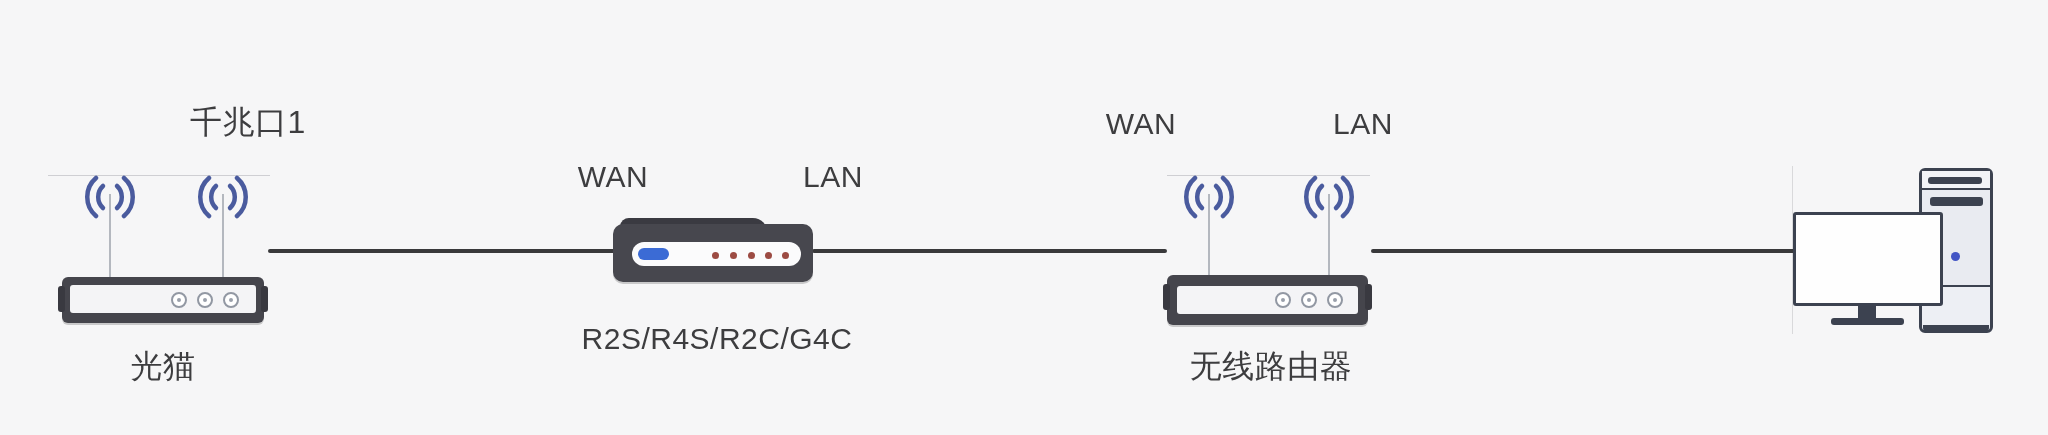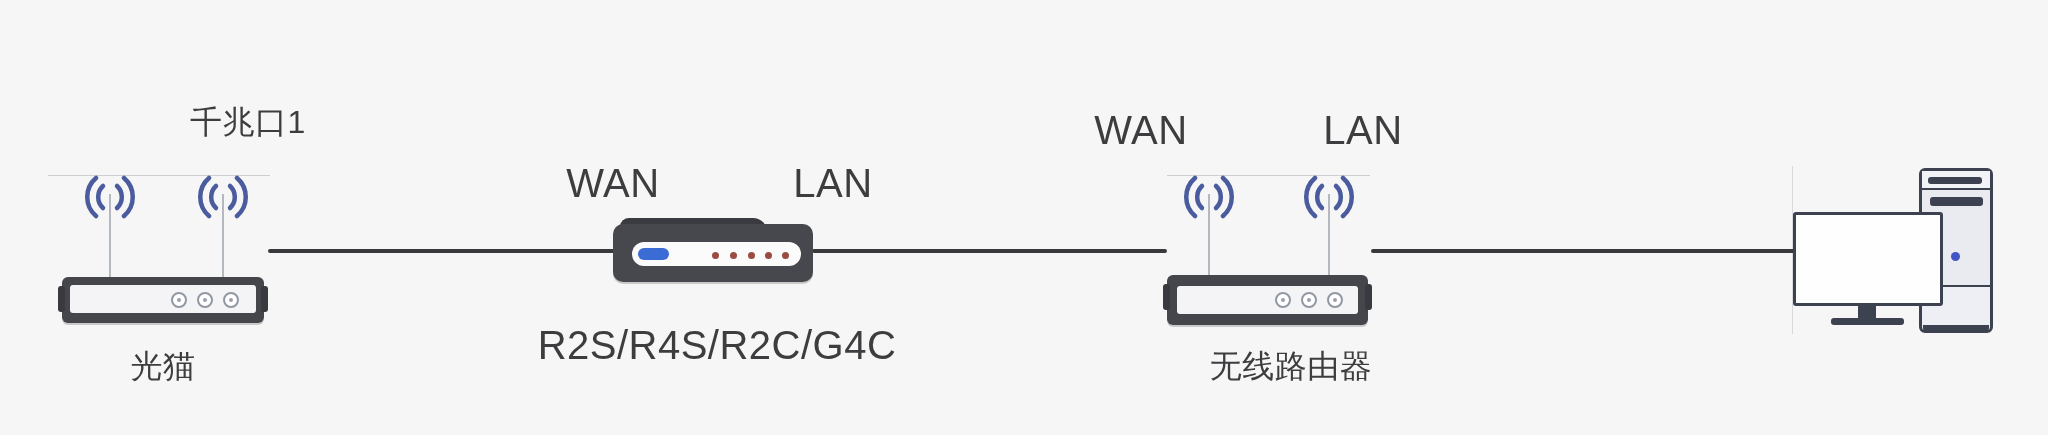--- a/index.html
+++ b/index.html
@@ -1,30 +1,30 @@
 <!DOCTYPE html>
 <html><head>
 <meta charset="utf-8">
 <style>
   html,body{margin:0;padding:0;}
   body{font-family:"Liberation Sans","DejaVu Sans",sans-serif;}
   .canvas{position:relative;width:2048px;height:435px;background:#f6f6f7;overflow:hidden;}
 
   
   .label{position:absolute;transform:translateX(-50%);color:#3d3d3f;white-space:nowrap;
-         font-size:40px;line-height:1.15;letter-spacing:0.5px;}
+         font-size:30px;line-height:1.15;letter-spacing:0.5px;}
   .cjk{font-size:32px;}
   .lbl-port{left:248px;top:104px;}
   .lbl-modem{left:163px;top:348px;}
   .lbl-sr-wan{left:613px;top:160px;}
   .lbl-sr-lan{left:833px;top:160px;}
   .lbl-sr-model{left:717px;top:322px;}
   .lbl-rt-wan{left:1141px;top:107px;}
   .lbl-rt-lan{left:1363px;top:107px;}
-  .lbl-router{left:1271px;top:348px;margin-left:20px;}
+  .lbl-router{left:1271px;top:348px;}
 
   
   .cable{position:absolute;height:4px;background:#39393b;border-radius:2px;top:249px;}
   .cable-1{left:268px;width:347px;}
   .cable-2{left:812px;width:355px;}
   .cable-3{left:1371px;width:424px;}
   .guide{position:absolute;background:#cfcfd3;}
   .guide-modem{left:48px;top:175px;width:222px;height:1px;}
   .guide-router{left:1167px;top:175px;width:203px;height:1px;}
   .guide-pc{left:1792px;top:166px;width:1px;height:168px;background:#d9d9db;}

